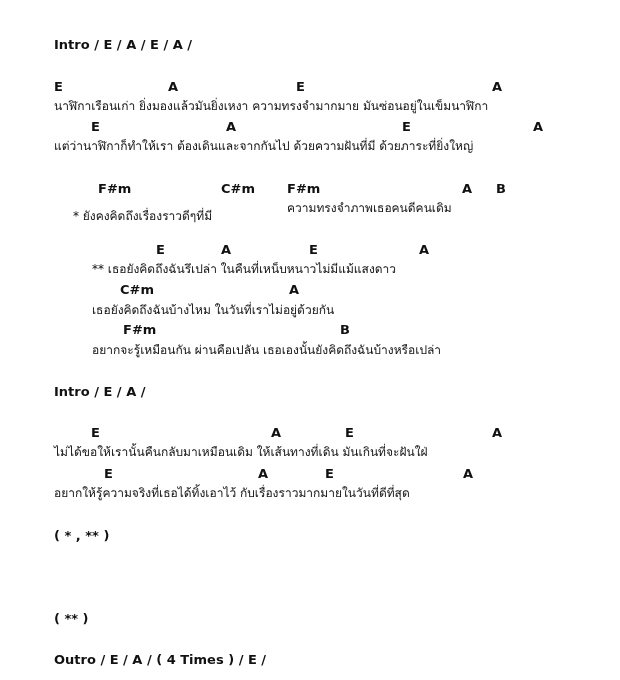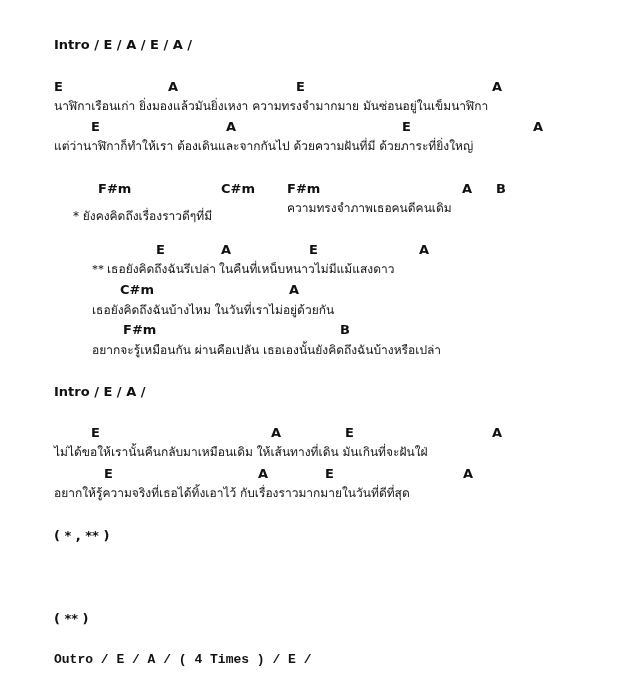--- a/index.html
+++ b/index.html
@@ -76,21 +76,21 @@
     <span class="chord" style="left:496px; top:165px;">B</span>
     <span class="lyric" style="left:73px; top:191px;">* ยังคงคิดถึงเรื่องราวดีๆที่มี</span>
     <span class="lyric" style="left:287px; top:183px;">ความทรงจำภาพเธอคนดีคนเดิม</span>
   </div>
 
   <div>
     <span class="chord" style="left:156px; top:226px;">E</span>
     <span class="chord" style="left:221px; top:226px;">A</span>
     <span class="chord" style="left:309px; top:226px;">E</span>
     <span class="chord" style="left:419px; top:226px;">A</span>
-    <span class="lyric" style="left:92px; top:244px;font-family:Liberation Serif, serif;">** เธอยังคิดถึงฉันรึเปล่า ในคืนที่เหน็บหนาวไม่มีแม้แสงดาว</span>
+    <span class="lyric" style="left:92px; top:244px;">** เธอยังคิดถึงฉันรึเปล่า ในคืนที่เหน็บหนาวไม่มีแม้แสงดาว</span>
   </div>
 
   <div>
     <span class="chord" style="left:120px; top:266px;">C#m</span>
     <span class="chord" style="left:289px; top:266px;">A</span>
     <span class="lyric" style="left:92px; top:285px;">เธอยังคิดถึงฉันบ้างไหม ในวันที่เราไม่อยู่ด้วยกัน</span>
   </div>
 
   <div>
     <span class="chord" style="left:123px; top:306px;">F#m</span>
@@ -114,15 +114,15 @@
     <span class="chord" style="left:325px; top:450px;">E</span>
     <span class="chord" style="left:463px; top:450px;">A</span>
     <span class="lyric" style="left:54px; top:468px;">อยากให้รู้ความจริงที่เธอได้ทิ้งเอาไว้ กับเรื่องราวมากมายในวันที่ดีที่สุด</span>
   </div>
 
   <div class="section" style="left:54px; top:512px;">( * , ** )</div>
 
 
   <div class="section" style="left:54px; top:595px;">( ** )</div>
 
-  <div class="section" style="left:54px; top:636px;font-family:Liberation Mono, monospace;">Outro  / E / A / ( 4 Times ) / E /</div>
+  <div class="section" style="left:54px; top:636px;">Outro  / E / A / ( 4 Times ) / E /</div>
 
 </div>
 
 </body></html>

